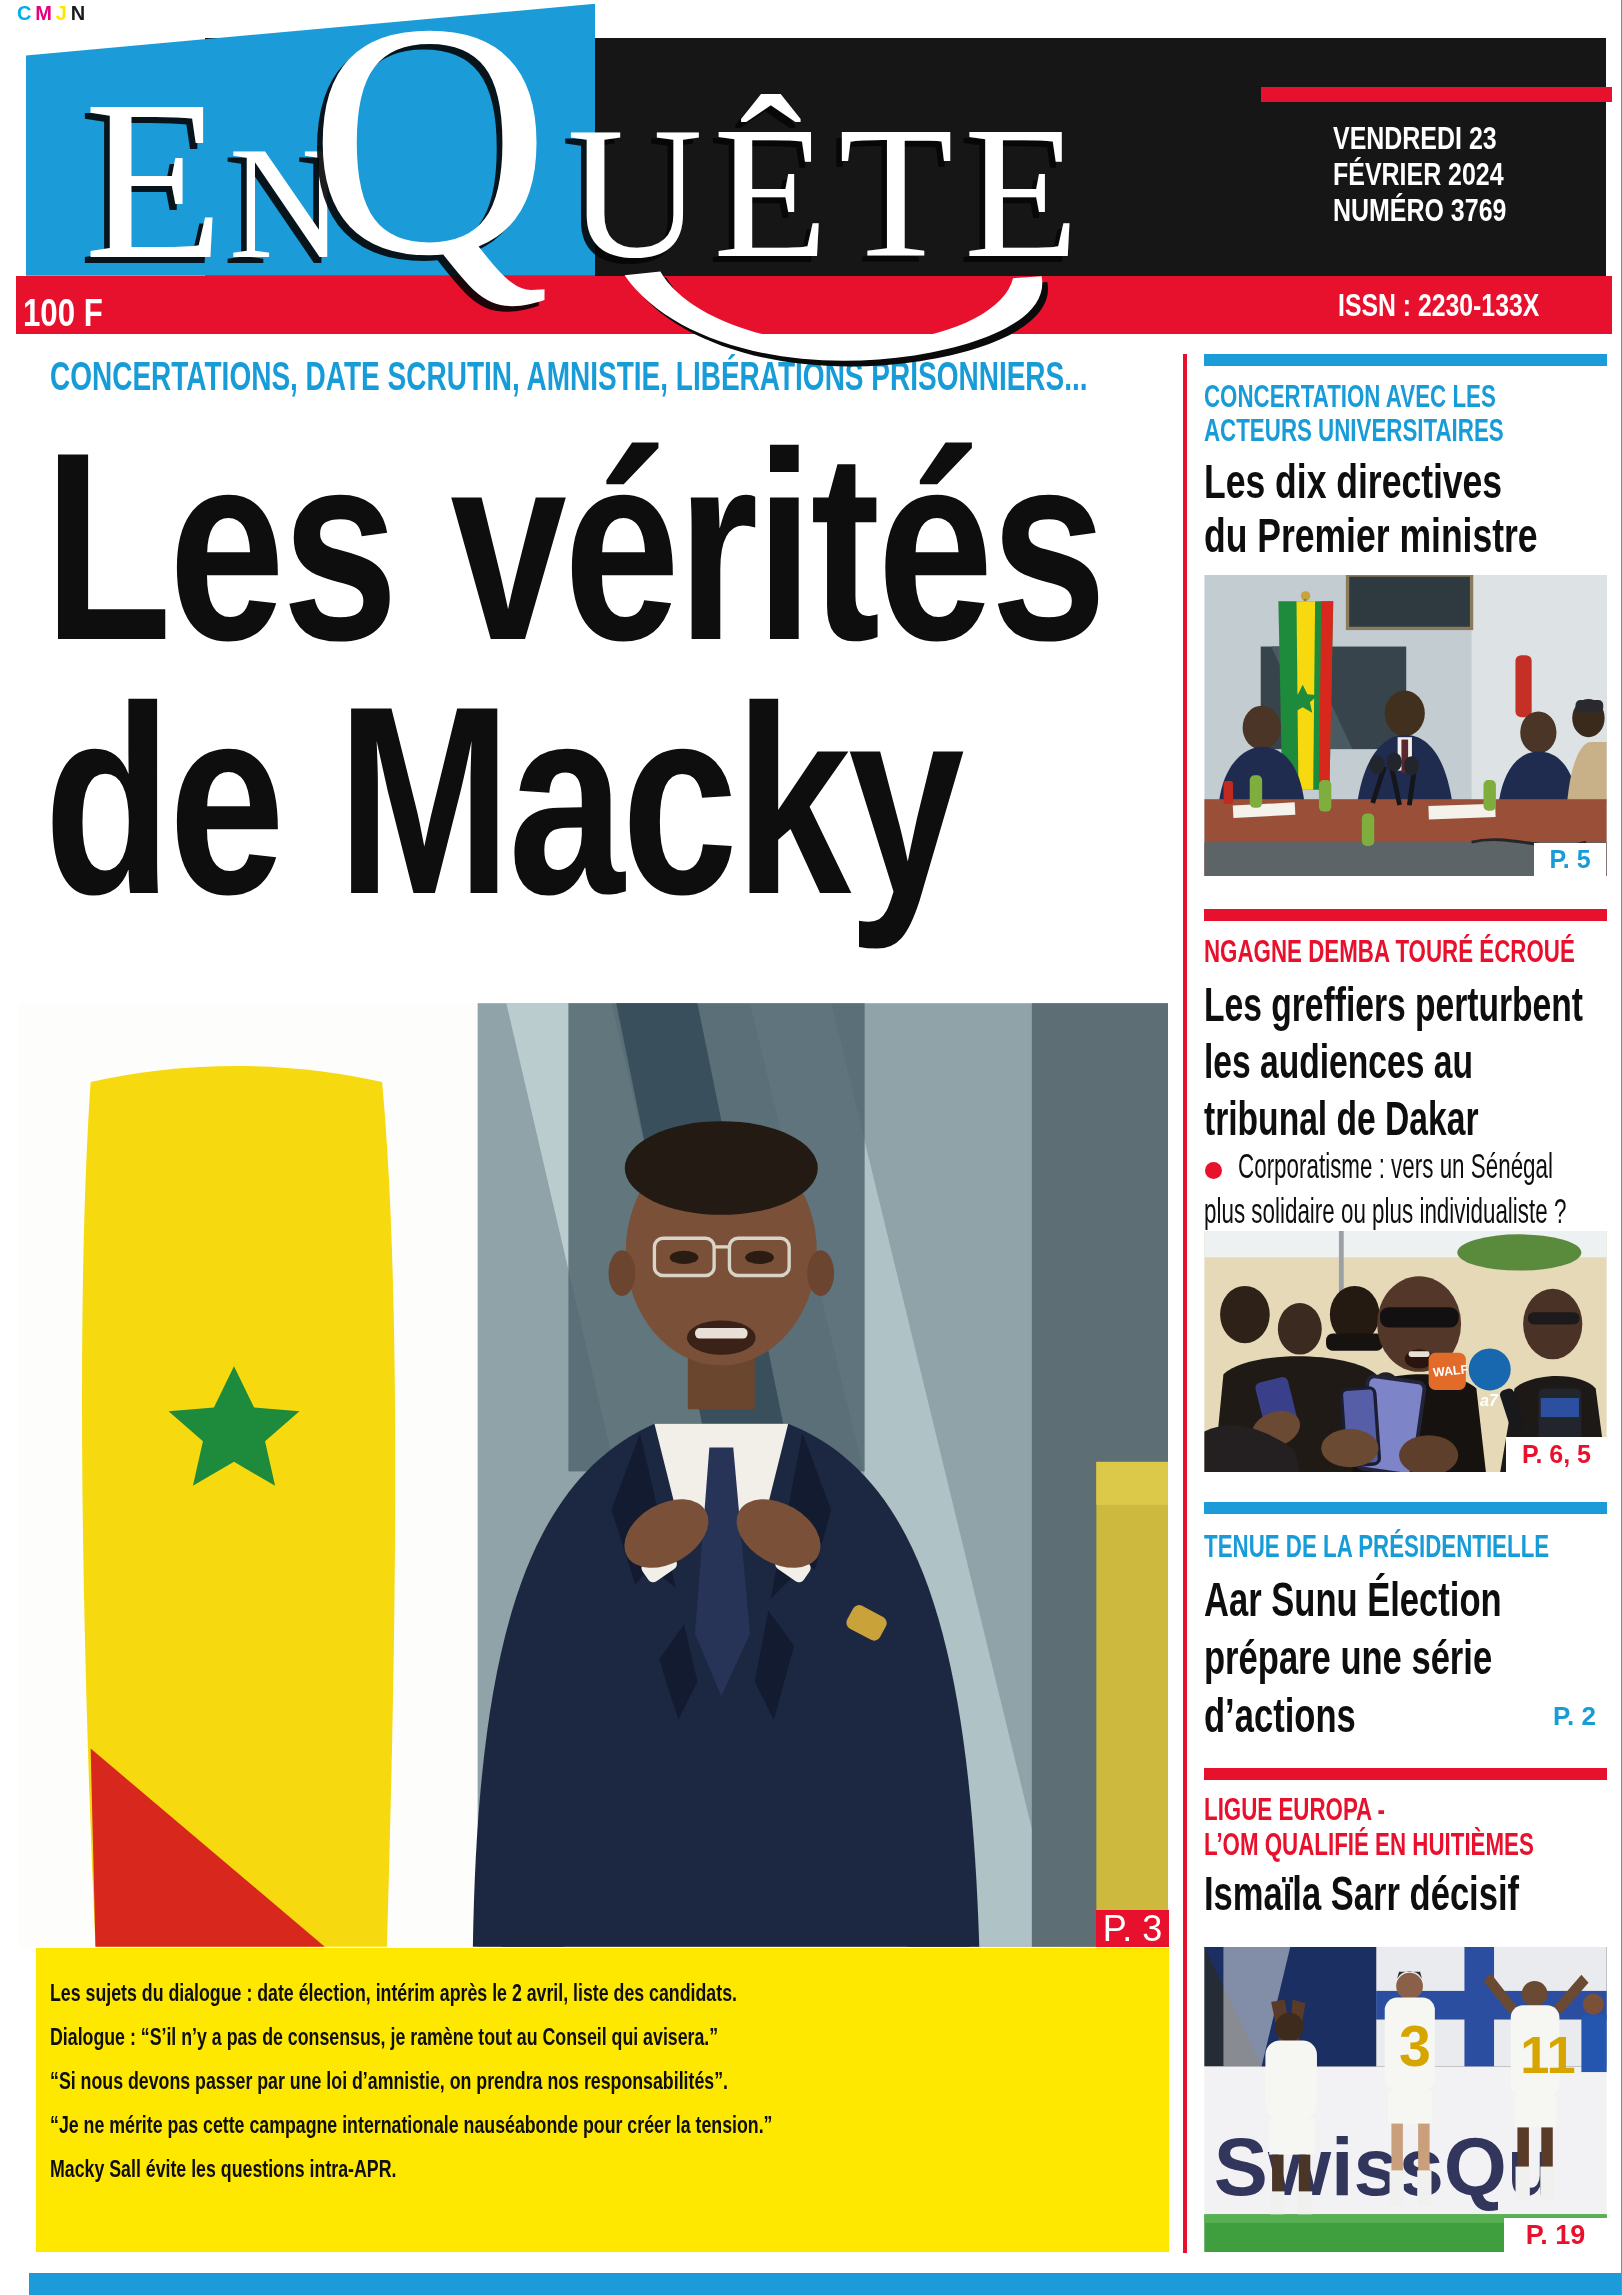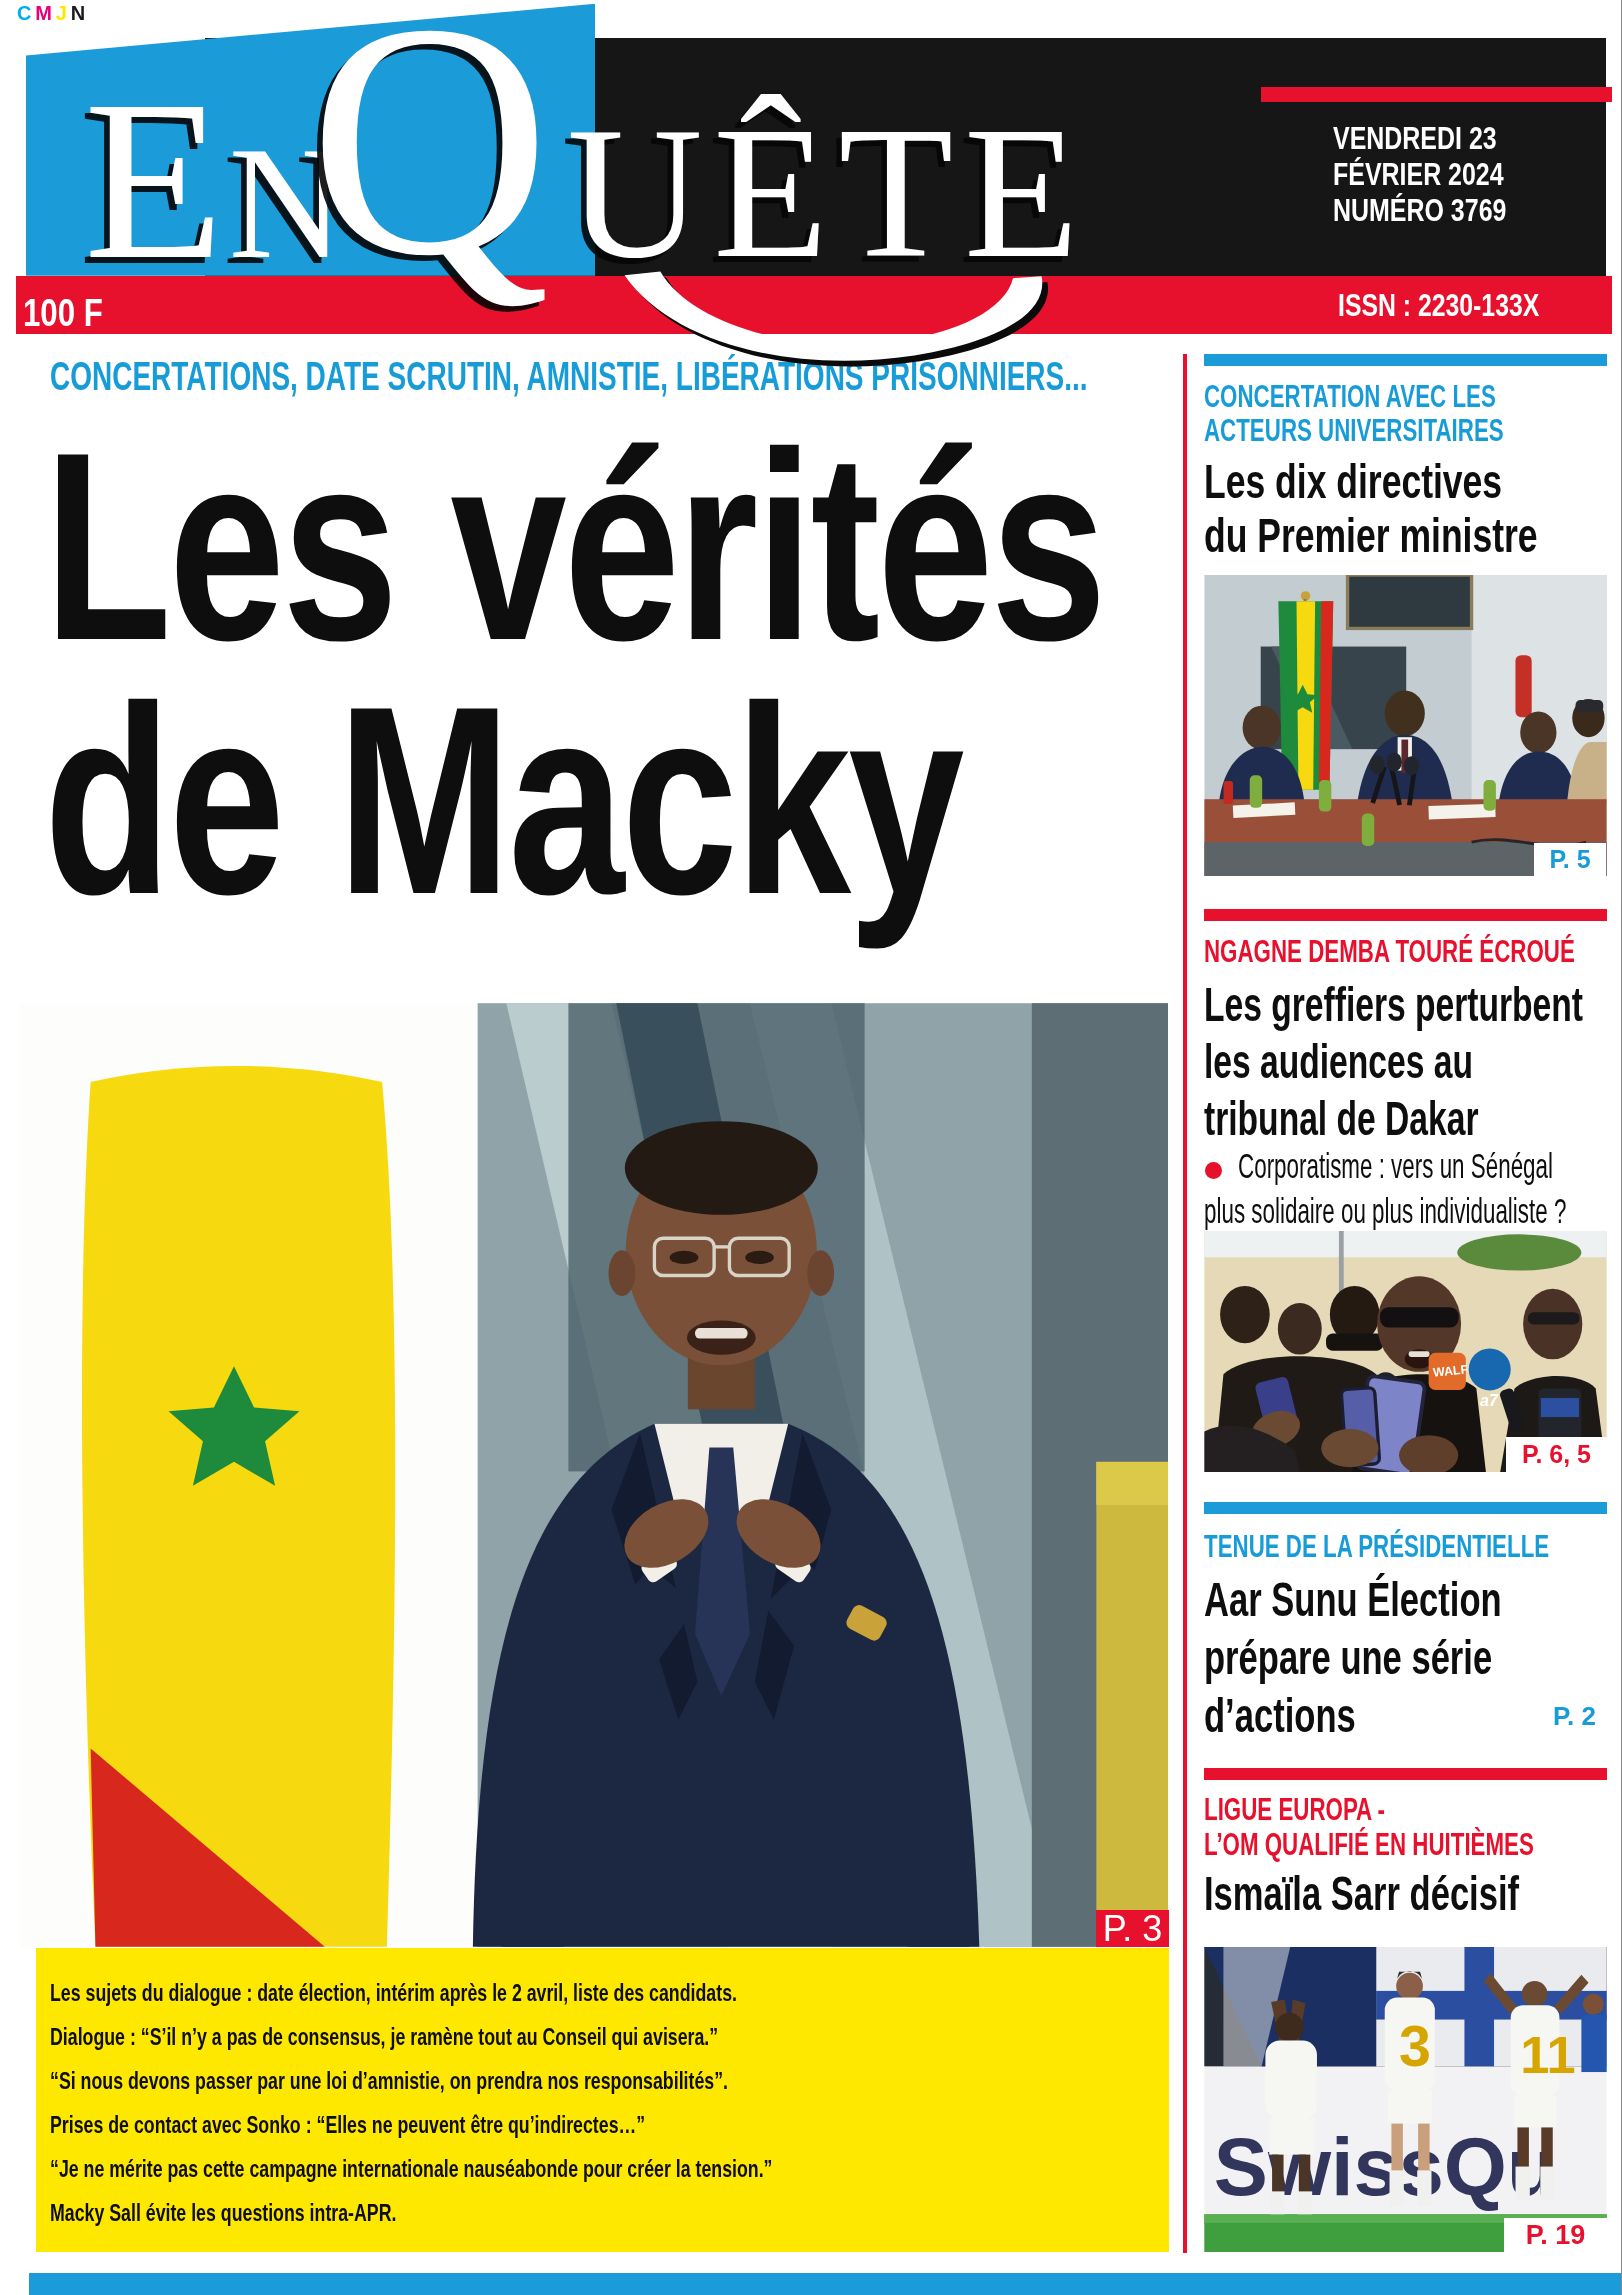--- a/index.html
+++ b/index.html
@@ -108,21 +108,20 @@
   </svg>
   <div class="abs chip" style="left:1096px;top:1910px;width:73px;height:37px;background:#e8112d;z-index:2;">
     <span class="white" style="font-size:36px;font-weight:normal;">P. 3</span>
   </div>
 
   <div class="abs" style="left:36px;top:1948px;width:1133px;height:304px;background:#ffe800;">
     <div class="abs ink" style="left:14.3px;top:23px;font-size:24px;line-height:44px;">
       <div><span class="cond" style="transform:scaleX(0.74);">Les sujets du dialogue : date élection, intérim après le 2 avril, liste des candidats.</span></div>
       <div><span class="cond" style="transform:scaleX(0.74);">Dialogue : “S’il n’y a pas de consensus, je ramène tout au Conseil qui avisera.”</span></div>
       <div><span class="cond" style="transform:scaleX(0.74);">“Si nous devons passer par une loi d’amnistie, on prendra nos responsabilités”.</span></div>
-      <div><span class="cond" style="transform:scaleX(0.74);">Prises de contact avec Sonko : “Elles ne peuvent être qu’indirectes…”</span></div>
       <div><span class="cond" style="transform:scaleX(0.74);">“Je ne mérite pas cette campagne internationale nauséabonde pour créer la tension.”</span></div>
       <div><span class="cond" style="transform:scaleX(0.74);">Macky Sall évite les questions intra-APR.</span></div>
     </div>
   </div>
 
   <div class="abs" style="left:1183px;top:354px;width:4.3px;height:1899px;background:#e8112d;"></div>
 
   <div class="abs" style="left:1204px;top:354px;width:403px;height:11.5px;background:#1b9cd9;"></div>
   <div class="abs blue" style="left:1204px;top:380px;font-size:31px;line-height:34px;">
     <div><span class="cond" style="transform:scaleX(0.72);">CONCERTATION AVEC LES</span></div>

